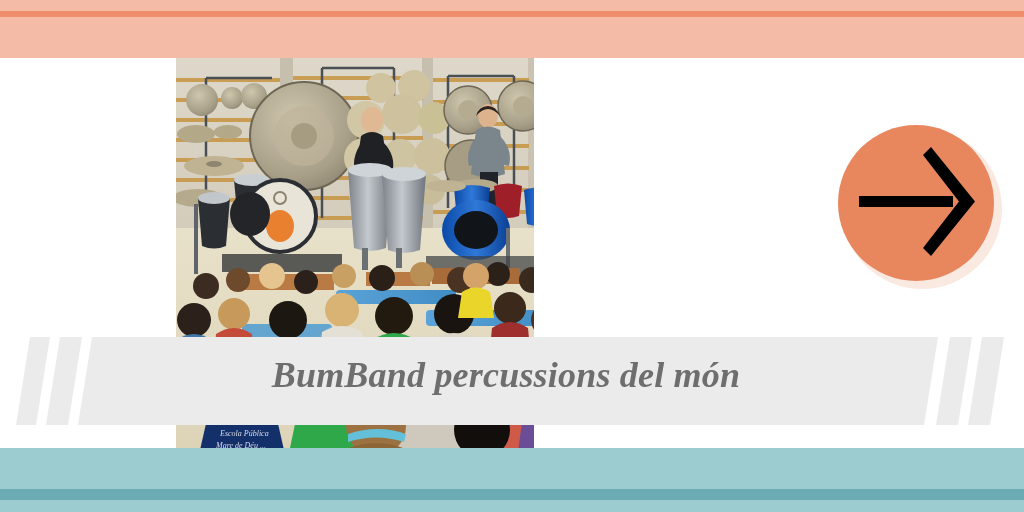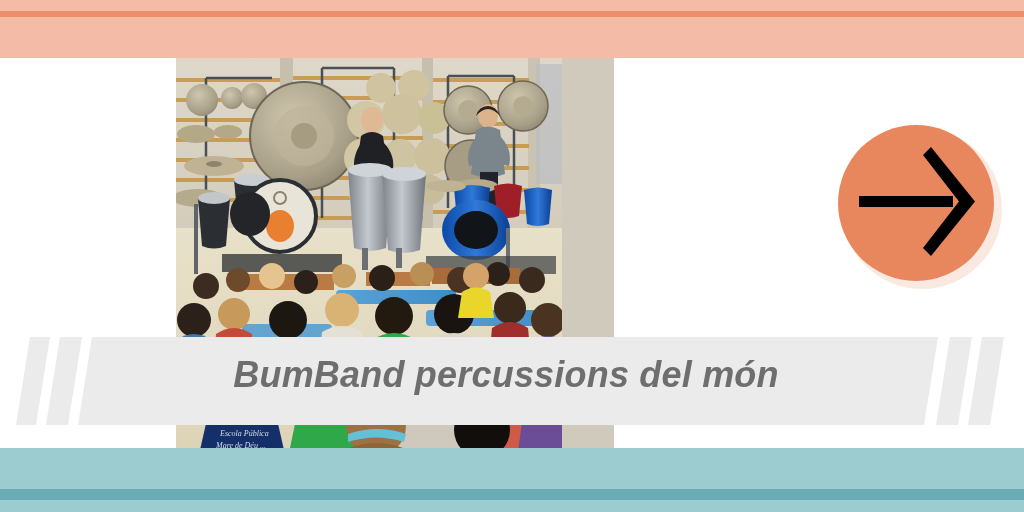--- a/index.html
+++ b/index.html
@@ -53,21 +53,21 @@
     width: 1024px;
     height: 11px;
     background: #6babb3;
   }
 
   
   .photo {
     position: absolute;
     left: 176px;
     top: 58px;
-    width: 438px;
+    width: 358px;
     height: 390px;
     overflow: hidden;
     background: #cfcabc;
   }
   .photo svg {
     display: block;
   }
 
   
   .arrow-wrap {
@@ -113,21 +113,21 @@
   }
   .banner svg {
     display: block;
   }
   .banner-title {
     position: absolute;
     left: 0;
     top: 354px;
     width: 1012px;
     text-align: center;
-    font-family: Liberation Sans, sans-serif;
+    font-family: Liberation Serif, serif;
     font-size: 36px;
     font-weight: bold;
     font-style: italic;
     color: #6e6e6e;
     letter-spacing: 0.2px;
     white-space: nowrap;
   }
 </style>
 </head>
 <body>

